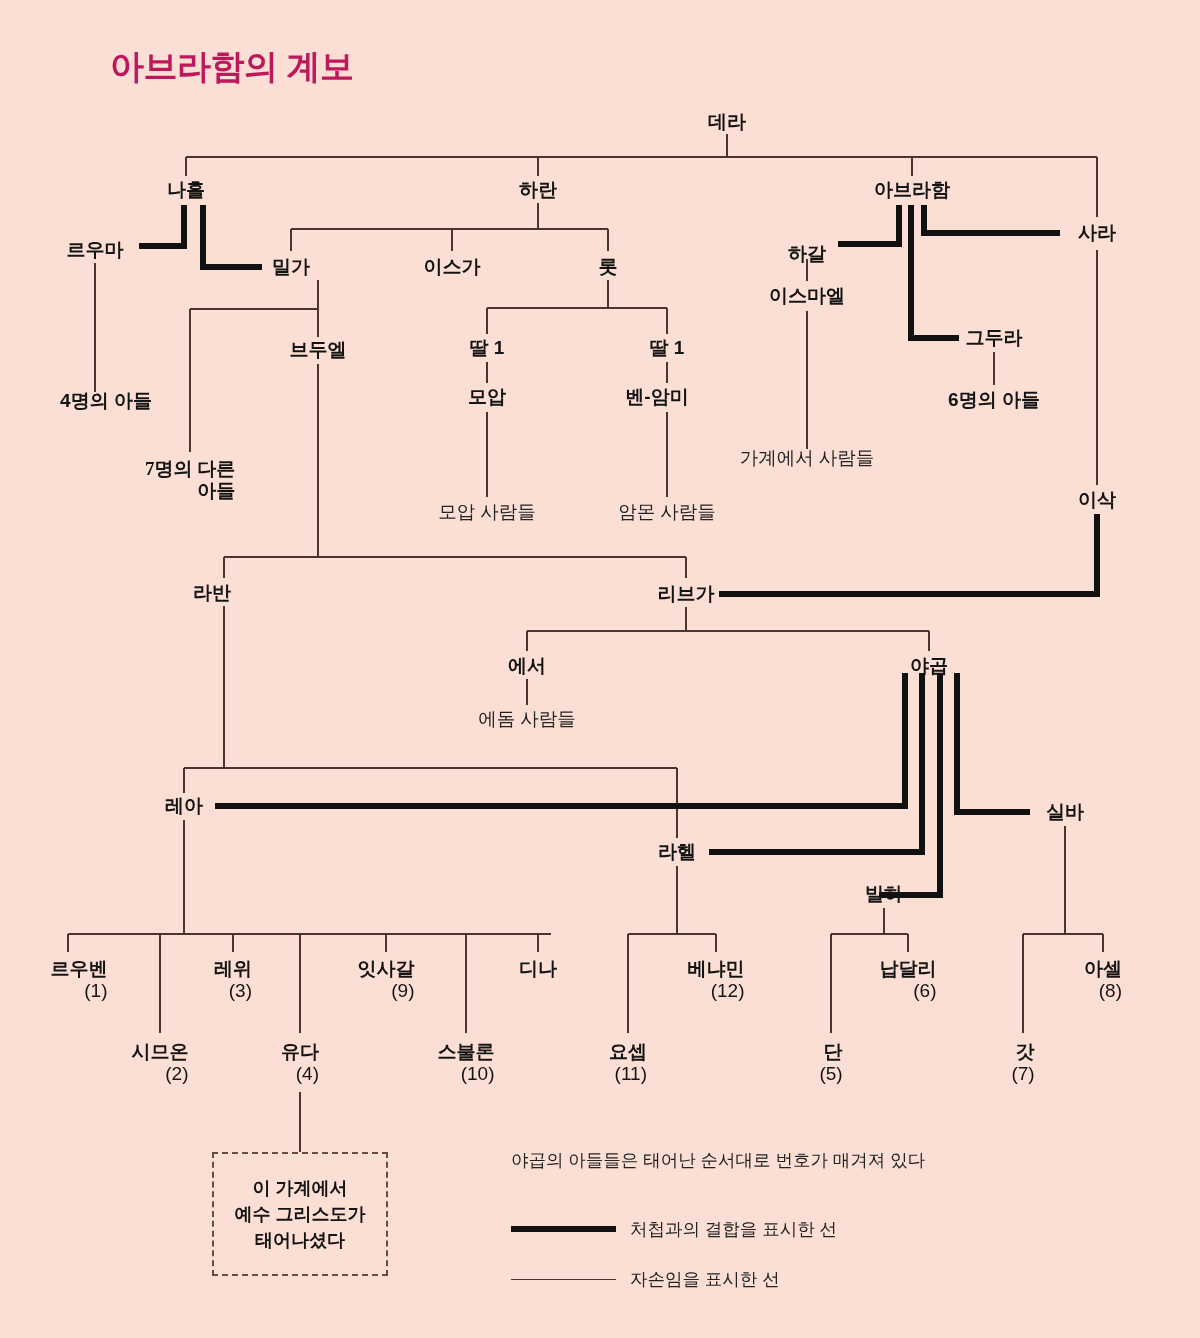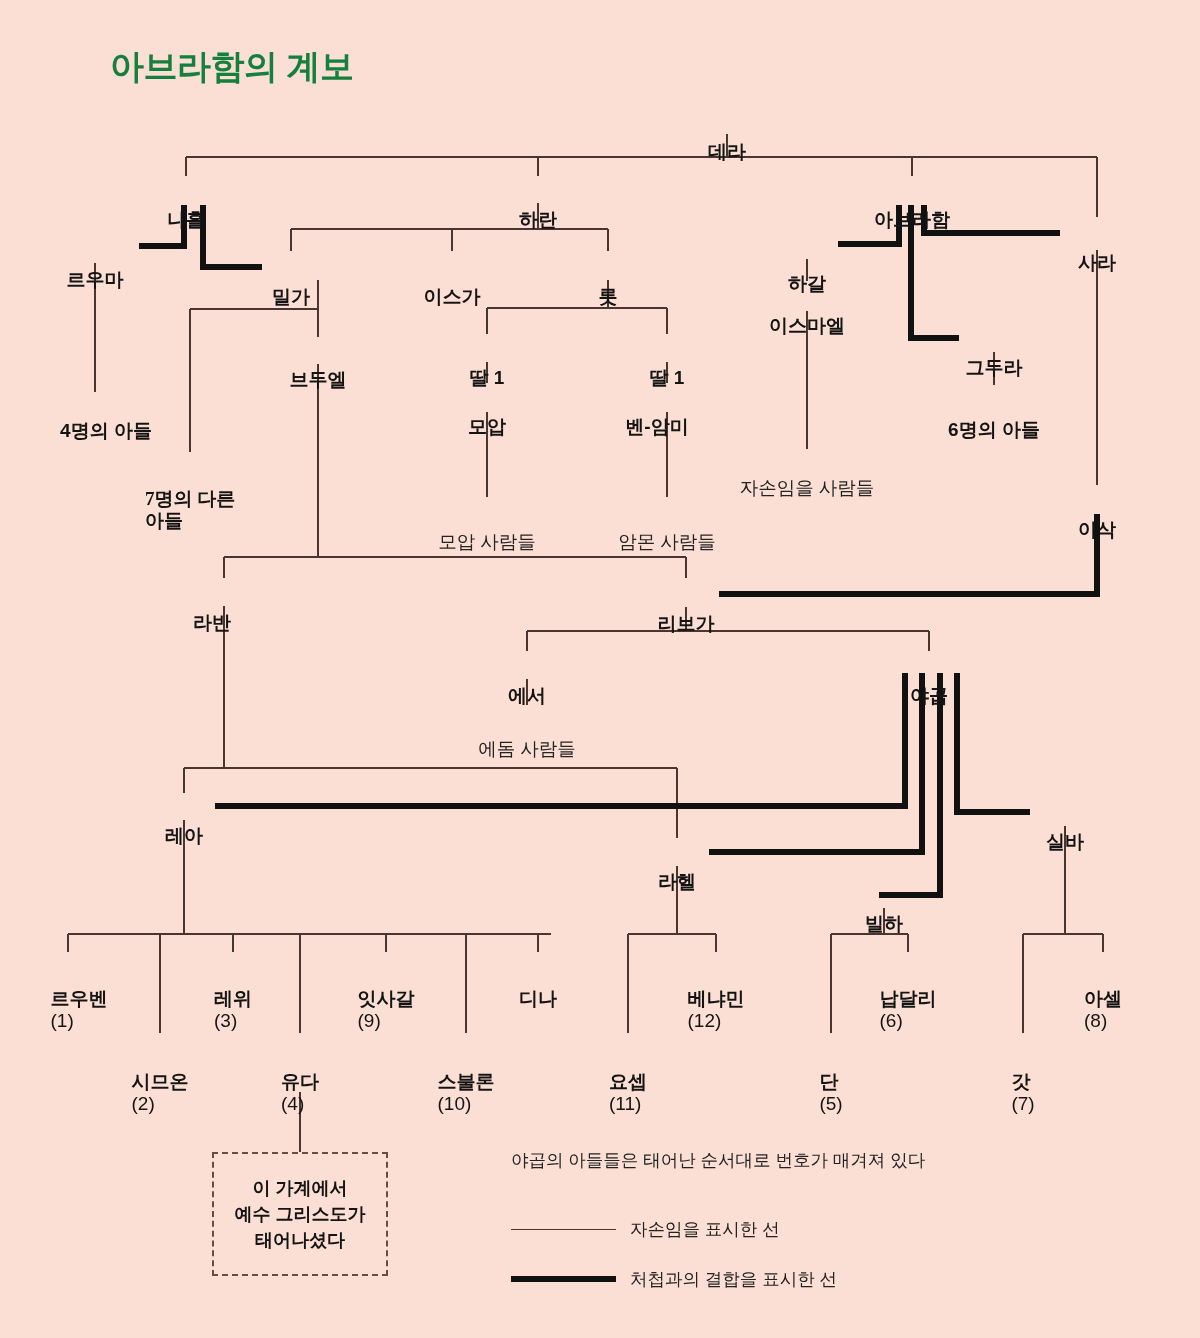--- a/index.html
+++ b/index.html
@@ -11,30 +11,29 @@
     color:#1a1a1a;
     overflow:hidden;
     position:relative;
   }
   #root{position:relative;width:1200px;height:1338px;}
   #wires{position:absolute;left:0;top:0;width:1200px;height:1338px;pointer-events:none;}
 
   .title{
     position:absolute;left:110px;top:44px;
     font-size:34px;font-weight:bold;letter-spacing:-0.5px;
-    color:#15803d;
+    color:#be185d;
   }
 
   .node{
     position:absolute;
     transform:translate(-50%,-50%);
     white-space:nowrap;
-    text-align:left;
+    text-align:right;
     line-height:1.18;
-    margin-top:30px;
   }
   .node .nm{font-size:19px;font-weight:bold;color:#141414;}
   .node .num{font-size:19px;font-weight:normal;color:#141414;}
   .node.light .nm{font-weight:normal;font-size:18.5px;color:#232323;}
   .node.two .nm{display:block;font-family:Liberation Serif, serif;}
 
   .jesusbox{
     position:absolute;
     left:212px;top:1152px;
     width:176px;height:124px;
@@ -193,21 +192,21 @@
   <div class="node" style="left:487px;top:397px"><span class="nm">모압</span></div>
   <div class="node" style="left:657px;top:397px"><span class="nm">벤-암미</span></div>
 
   <div class="node" style="left:106px;top:401px"><span class="nm">4명의 아들</span></div>
   <div class="node" style="left:994px;top:400px"><span class="nm">6명의 아들</span></div>
   <div class="node two" style="left:190px;top:480px">
     <span class="nm">7명의 다른</span>
     <span class="nm">아들</span>
   </div>
 
-  <div class="node light" style="left:807px;top:458px"><span class="nm">자손임을 사람들</span></div>
+  <div class="node light" style="left:807px;top:458px"><span class="nm">가계에서 사람들</span></div>
   <div class="node light" style="left:487px;top:512px"><span class="nm">모압 사람들</span></div>
   <div class="node light" style="left:667px;top:512px"><span class="nm">암몬 사람들</span></div>
 
   <div class="node" style="left:1097px;top:500px"><span class="nm">이삭</span></div>
   <div class="node" style="left:212px;top:593px"><span class="nm">라반</span></div>
   <div class="node" style="left:686px;top:594px"><span class="nm">리브가</span></div>
 
   <div class="node" style="left:527px;top:666px"><span class="nm">에서</span></div>
   <div class="node" style="left:929px;top:666px"><span class="nm">야곱</span></div>
   <div class="node light" style="left:527px;top:719px"><span class="nm">에돔 사람들</span></div>
@@ -274,22 +273,22 @@
     <div>
       <div>이 가계에서</div>
       <div>예수 그리스도가</div>
       <div>태어나셨다</div>
     </div>
   </div>
 
   <div class="legend">
     <div class="note">야곱의 아들들은 태어난 순서대로 번호가 매겨져 있다</div>
     <div class="row">
+      <span class="swatch thick"></span>
+      <span class="lbl">처첩과의 결합을 표시한 선</span>
+    </div>
+    <div class="row">
       <span class="swatch thin"></span>
       <span class="lbl">자손임을 표시한 선</span>
     </div>
-    <div class="row">
-      <span class="swatch thick"></span>
-      <span class="lbl">처첩과의 결합을 표시한 선</span>
-    </div>
   </div>
 
 </div>
 
 </body></html>

